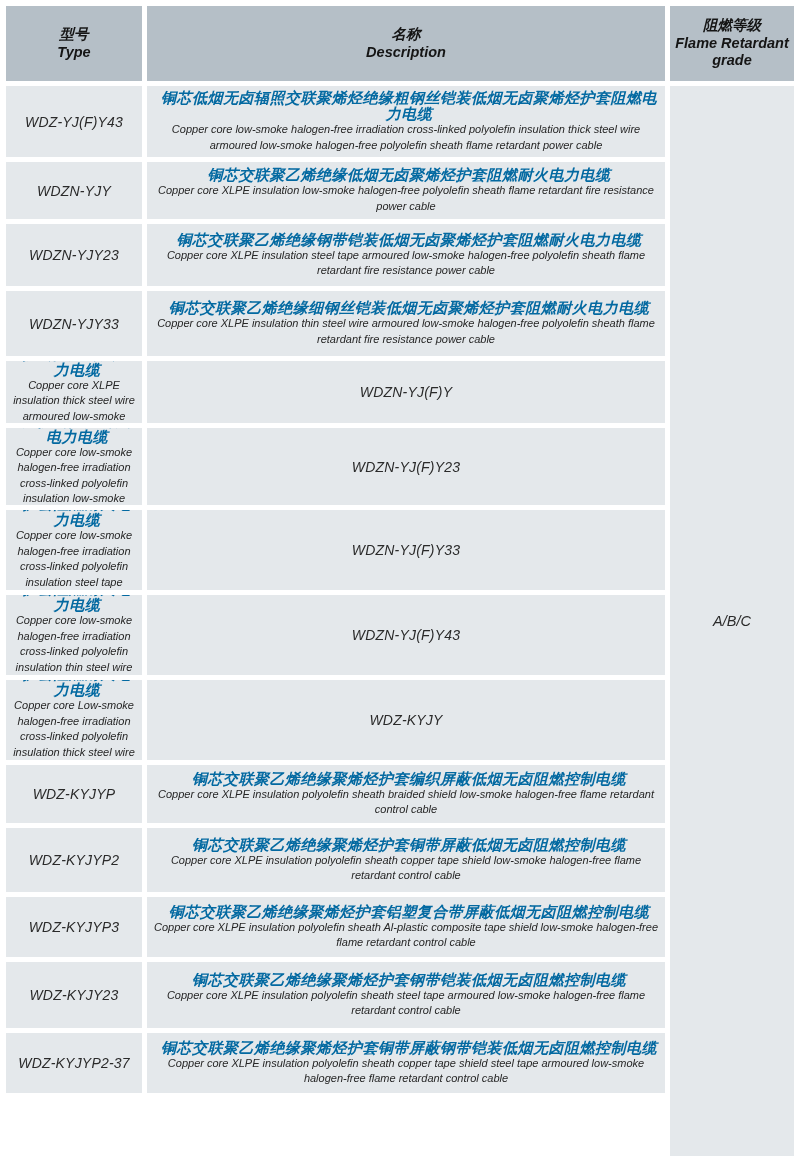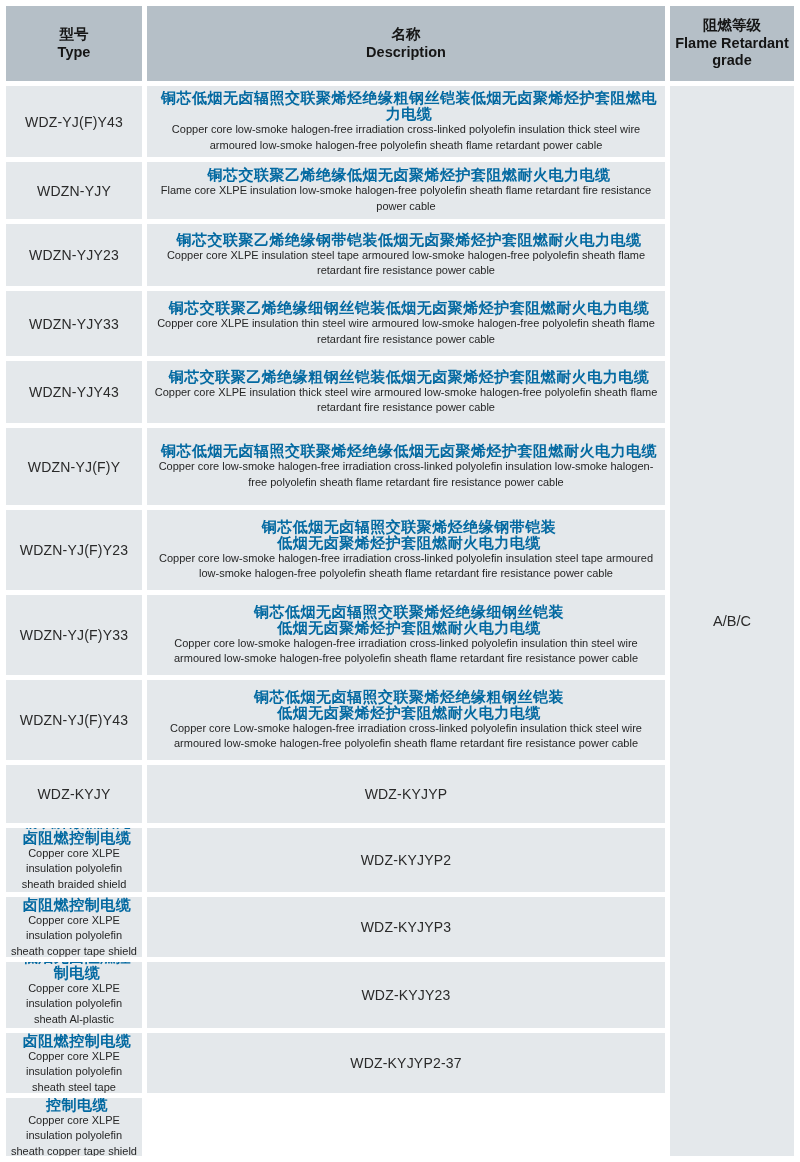--- a/index.html
+++ b/index.html
@@ -10,20 +10,21 @@
   }
   .spec-table{
     box-sizing:border-box;
     width:800px;height:1039px;
     padding:6px;
     display:grid;
     grid-template-columns:136px 518px 124px;
     grid-template-rows:75px 71px 57px 62px 65px 62px 77px 80px 80px 80px 58px 64px 60px 66px 60px 58px;
     gap:5px;
     background:#ffffff;
+    font-style:italic;
   }
   .cell{
     background:#e4e8eb;
     display:flex;
     flex-direction:column;
     align-items:center;
     justify-content:center;
     text-align:center;
     overflow:hidden;
   }
@@ -87,33 +88,32 @@
   <div class="cell grade-cell">A/B/C</div>
 
 <div class="cell type-cell">WDZ-YJ(F)Y43</div>
     <div class="cell desc-cell">
       <div class="desc-cn">铜芯低烟无卤辐照交联聚烯烃绝缘粗钢丝铠装低烟无卤聚烯烃护套阻燃电力电缆</div>
       <div class="desc-en">Copper core low-smoke halogen-free irradiation cross-linked polyolefin insulation thick steel wire armoured low-smoke halogen-free polyolefin sheath flame retardant power cable</div>
     </div>
     <div class="cell type-cell">WDZN-YJY</div>
     <div class="cell desc-cell">
       <div class="desc-cn">铜芯交联聚乙烯绝缘低烟无卤聚烯烃护套阻燃耐火电力电缆</div>
-      <div class="desc-en">Flame core XLPE insulation low-smoke halogen-free polyolefin sheath flame retardant fire resistance power cable</div>
+      <div class="desc-en">Copper core XLPE insulation low-smoke halogen-free polyolefin sheath flame retardant fire resistance power cable</div>
     </div>
     <div class="cell type-cell">WDZN-YJY23</div>
     <div class="cell desc-cell">
       <div class="desc-cn">铜芯交联聚乙烯绝缘钢带铠装低烟无卤聚烯烃护套阻燃耐火电力电缆</div>
       <div class="desc-en">Copper core XLPE insulation steel tape armoured low-smoke halogen-free polyolefin sheath flame retardant fire resistance power cable</div>
     </div>
     <div class="cell type-cell">WDZN-YJY33</div>
     <div class="cell desc-cell">
       <div class="desc-cn">铜芯交联聚乙烯绝缘细钢丝铠装低烟无卤聚烯烃护套阻燃耐火电力电缆</div>
       <div class="desc-en">Copper core XLPE insulation thin steel wire armoured low-smoke halogen-free polyolefin sheath flame retardant fire resistance power cable</div>
     </div>
-    <div class="cell type-cell">WDZN-YJY43</div>
     <div class="cell desc-cell">
       <div class="desc-cn">铜芯交联聚乙烯绝缘粗钢丝铠装低烟无卤聚烯烃护套阻燃耐火电力电缆</div>
       <div class="desc-en">Copper core XLPE insulation thick steel wire armoured low-smoke halogen-free polyolefin sheath flame retardant fire resistance power cable</div>
     </div>
     <div class="cell type-cell">WDZN-YJ(F)Y</div>
     <div class="cell desc-cell">
       <div class="desc-cn">铜芯低烟无卤辐照交联聚烯烃绝缘低烟无卤聚烯烃护套阻燃耐火电力电缆</div>
       <div class="desc-en">Copper core low-smoke halogen-free irradiation cross-linked polyolefin insulation low-smoke halogen-free polyolefin sheath flame retardant fire resistance power cable</div>
     </div>
     <div class="cell type-cell">WDZN-YJ(F)Y23</div>

